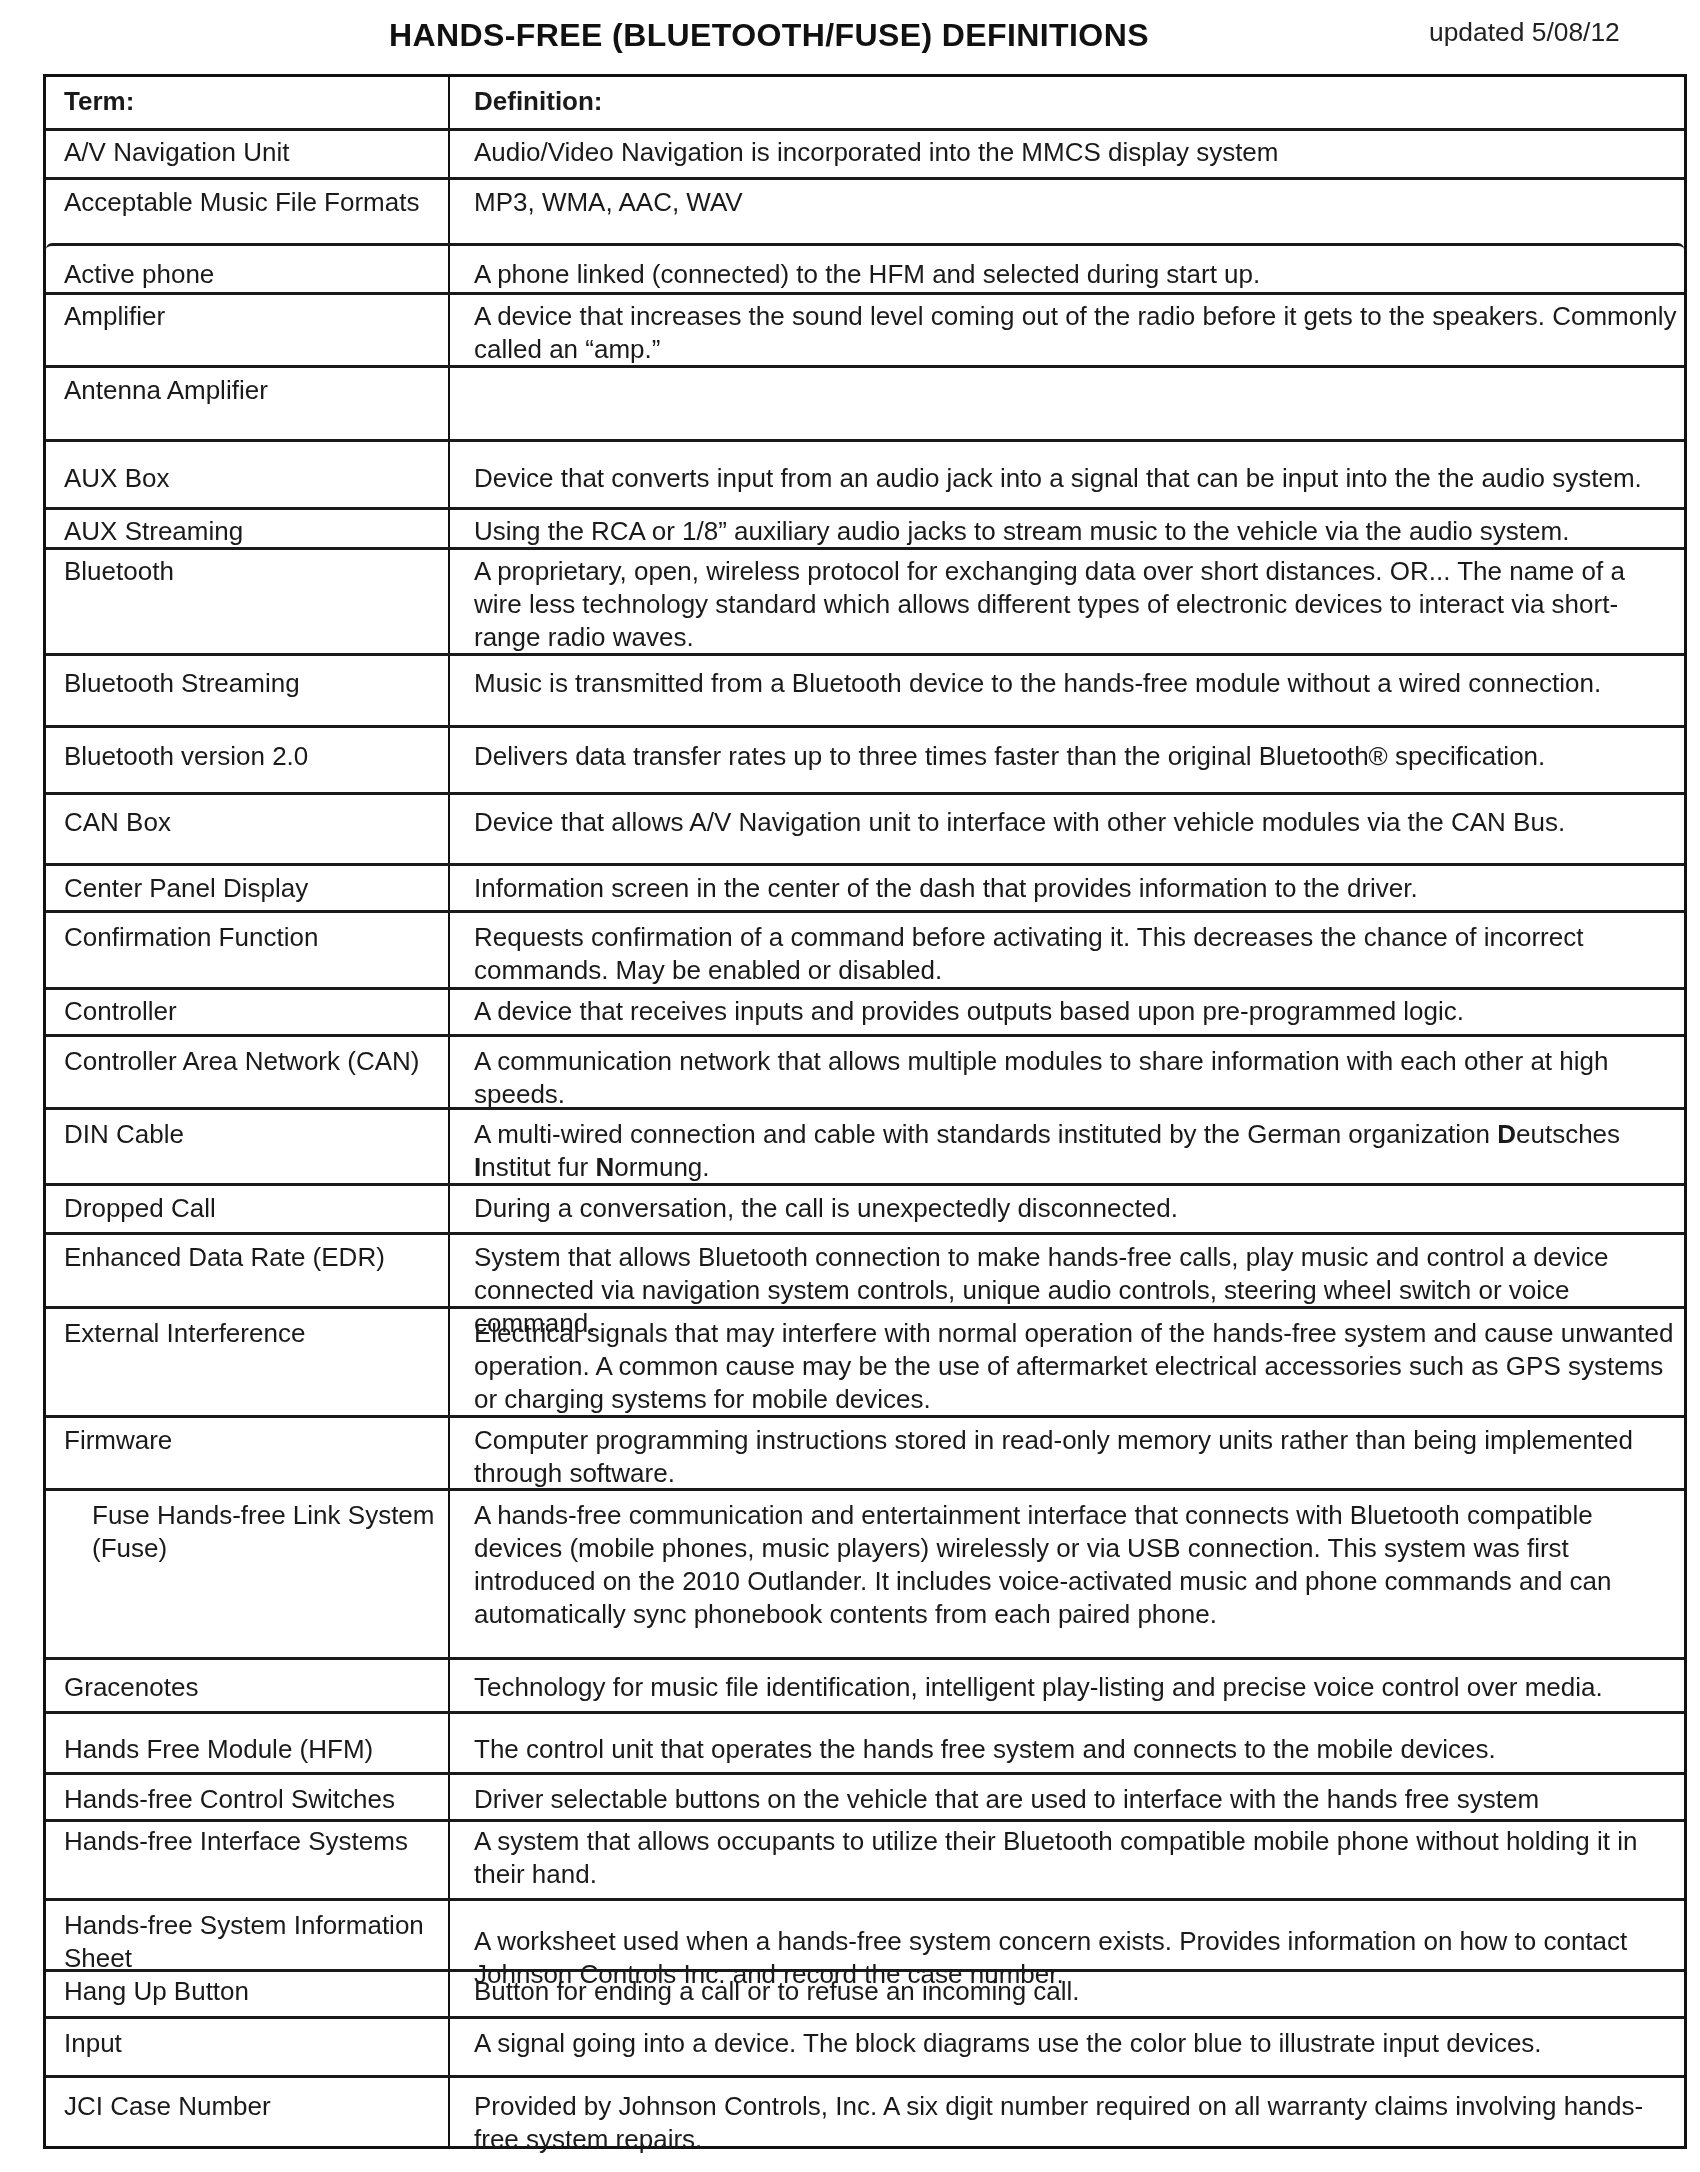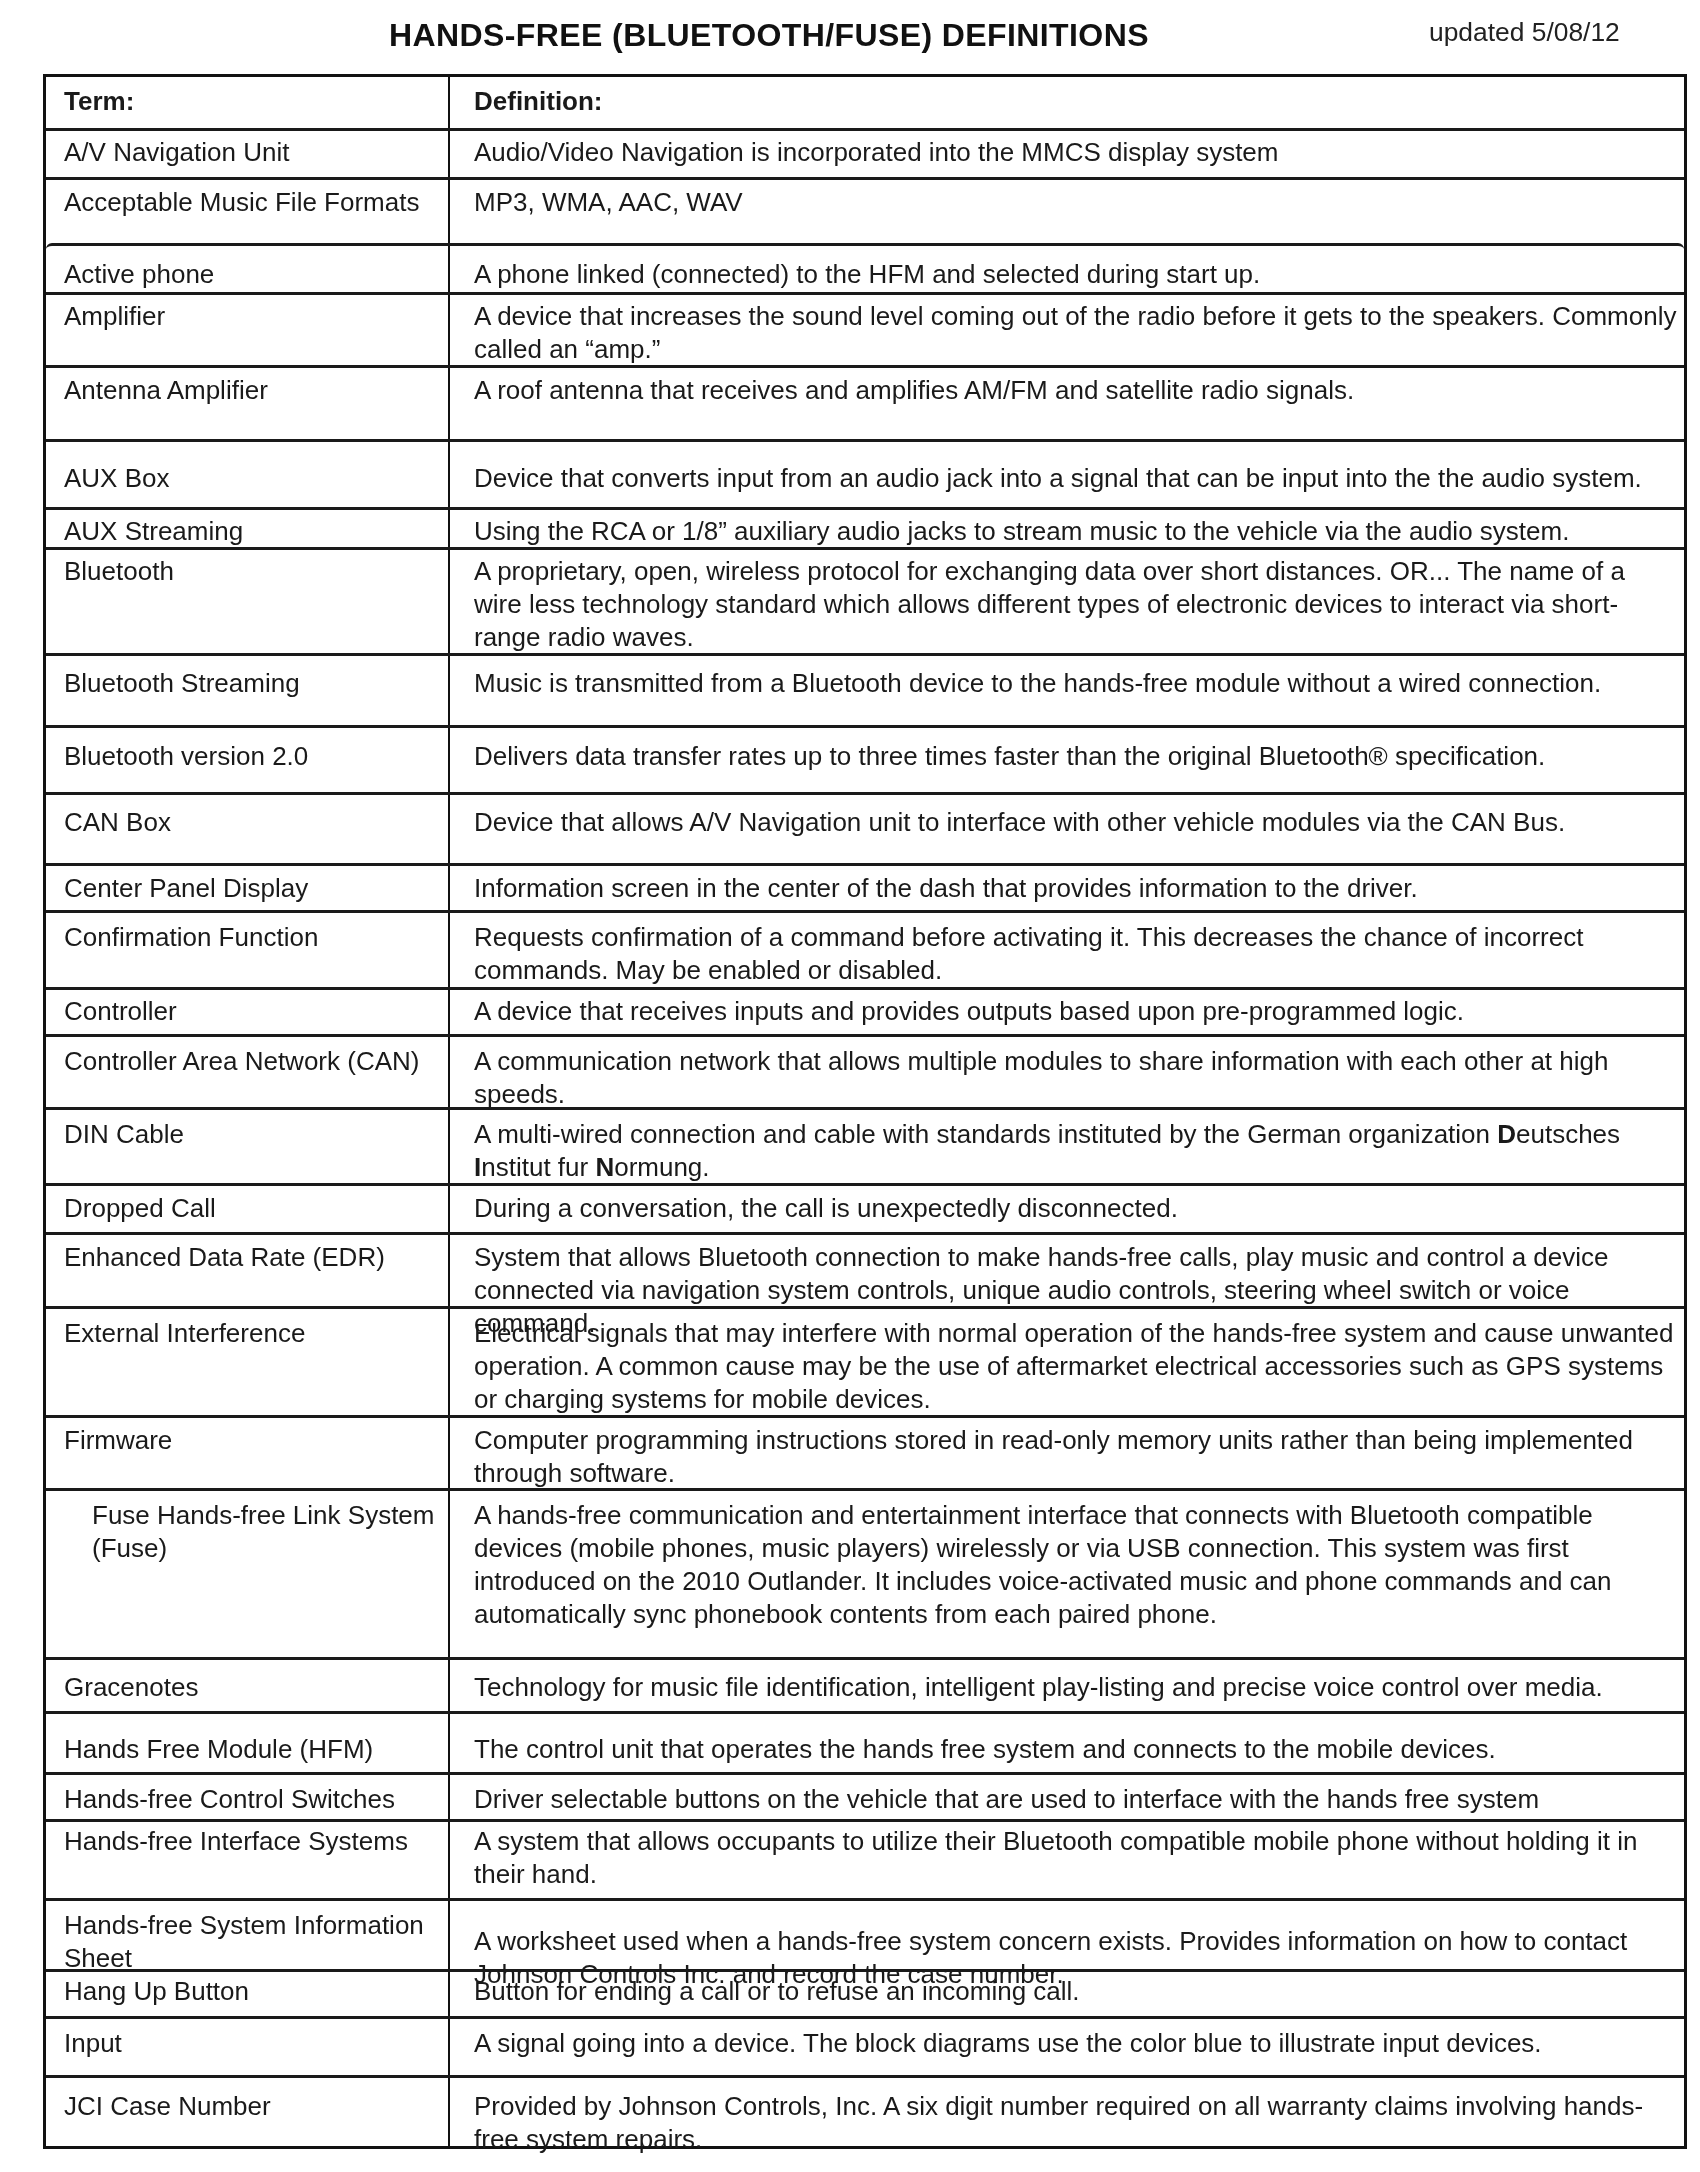--- a/index.html
+++ b/index.html
@@ -42,21 +42,20 @@
     <div class="row" style="top: 166px; height: 64px; border-radius: 6px;">
       <div class="cell term" style="top: 12.4px;">Active phone</div>
       <div class="cell def" style="top: 12.4px;">A phone linked (connected) to the HFM and selected during start up.</div>
     </div>
     <div class="row" style="top: 215px; height: 74px;">
       <div class="cell term" style="top: 4.7px;">Amplifier</div>
       <div class="cell def" style="top: 4.7px;">A device that increases the sound level coming out of the radio before it gets to the speakers. Commonly called an “amp.”</div>
     </div>
     <div class="row" style="top: 288px; height: 73px;">
       <div class="cell term" style="top: 6.2px;">Antenna Amplifier</div>
-      <div class="cell def" style="top: 6.2px;">A roof antenna that receives and amplifies AM/FM and satellite radio signals.</div>
     </div>
     <div class="row" style="top: 362px; height: 68px;">
       <div class="cell term" style="top: 20px;">AUX Box</div>
       <div class="cell def" style="top: 20px;">Device that converts input from an audio jack into a signal that can be input into the the audio system.</div>
     </div>
     <div class="row" style="top: 430px; height: 40px;">
       <div class="cell term" style="top: 4.7px;">AUX Streaming</div>
       <div class="cell def" style="top: 4.7px;">Using the RCA or 1/8” auxiliary audio jacks to stream music to the vehicle via the audio system.</div>
     </div>
     <div class="row" style="top: 470px; height: 106px;">

